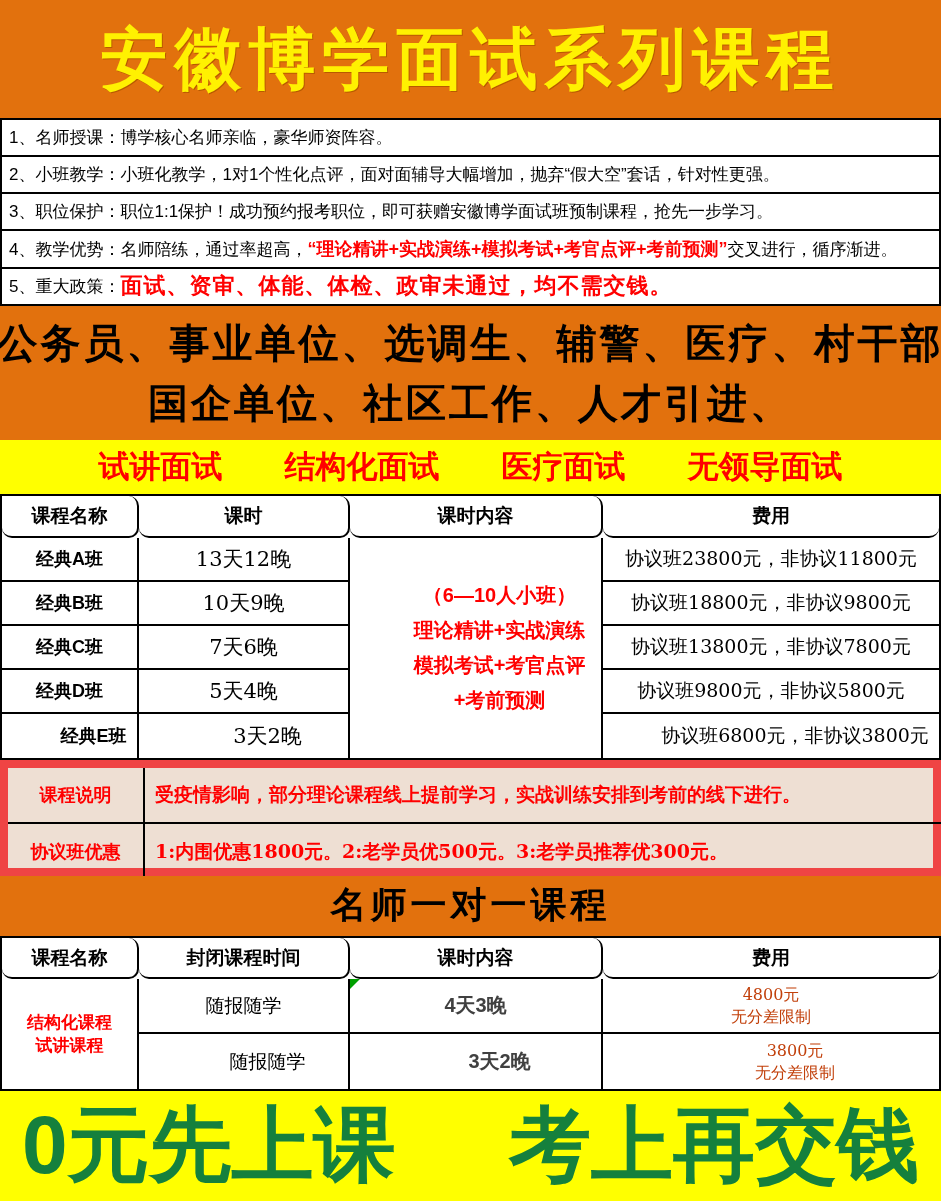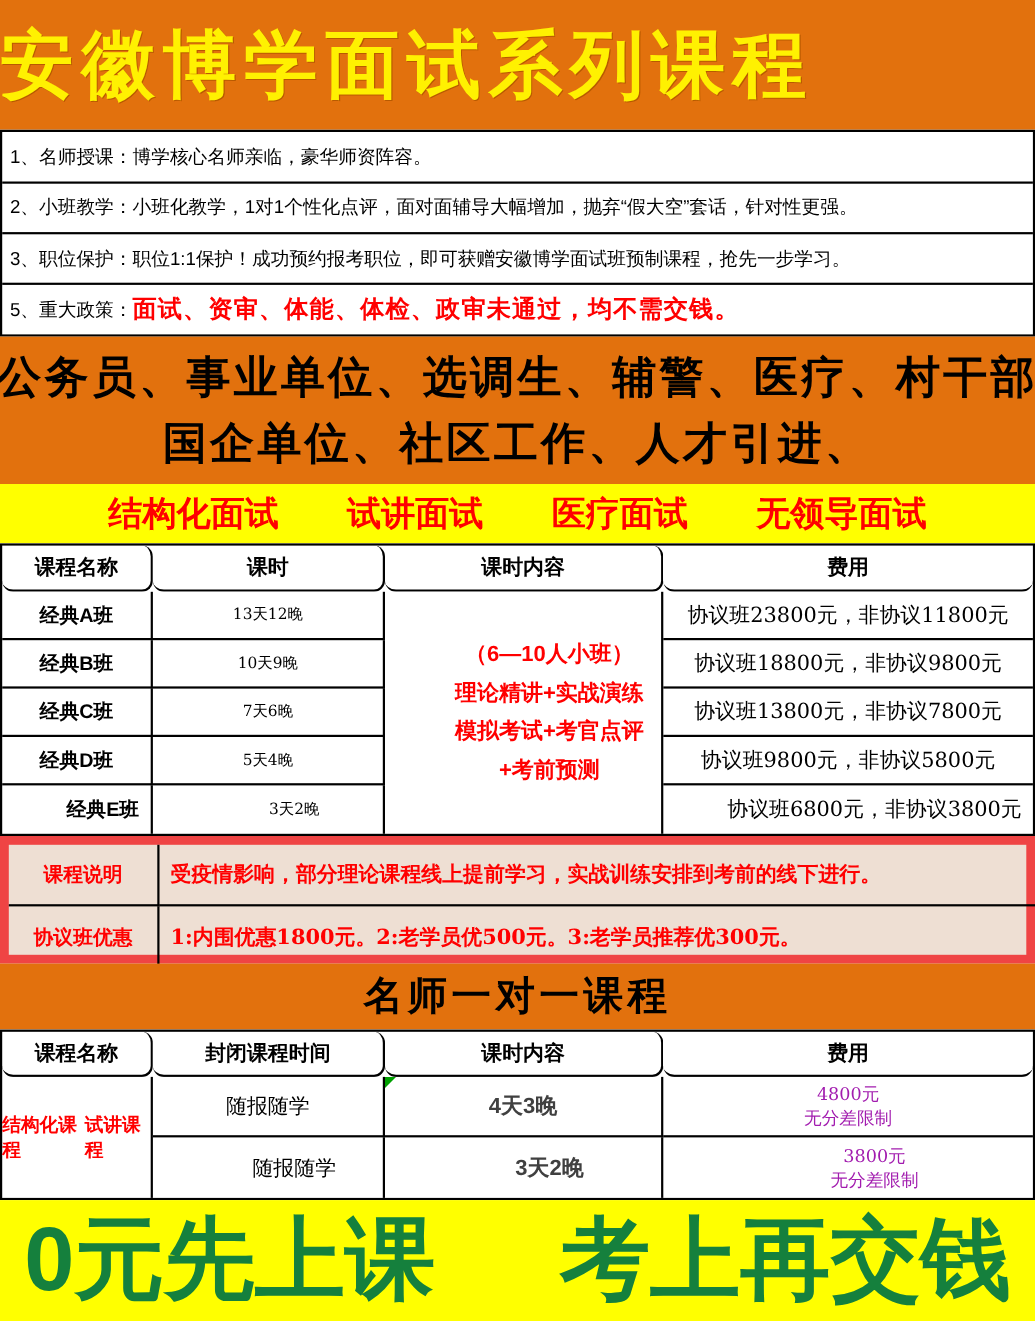--- a/index.html
+++ b/index.html
@@ -1,20 +1,20 @@
 <!DOCTYPE html>
 <html><head>
 <meta charset="utf-8">
 <style>
   * { margin:0; padding:0; box-sizing:border-box; }
   body { width:941px; height:1201px; font-family:"Liberation Sans", sans-serif; background:#fff; }
   .poster { width:941px; height:1201px; display:flex; flex-direction:column; overflow:hidden; }
 
   
-  .header { height:120px; background:#E2710D; display:flex; align-items:center; }
+  .header { height:120px; background:#E2710D; display:flex; align-items:center; justify-content:center; }
   .header .title {
     color:#FFF101; font-size:67px; font-weight:bold; letter-spacing:7px;
     font-family:"DejaVu Serif", serif; text-shadow:1px 1px 0 #b85a00;
     white-space:nowrap;
   }
 
   
   .features { height:190px; background:#fff; border:2px solid #000; display:flex; flex-direction:column; }
   .feat-row { flex:1; display:flex; align-items:center; padding-left:7px; border-bottom:2px solid #000;
               font-size:17px; color:#000; white-space:nowrap; }
@@ -34,21 +34,21 @@
   
   .table1 { height:266px; background:#fff; border:2px solid #000; display:grid;
             grid-template-columns:137px 211px 253px 336px;
             grid-template-rows:42px repeat(5, 44px); }
   .cell { border-right:2px solid #000; border-bottom:2px solid #000;
           display:flex; align-items:center; justify-content:center; text-align:center; }
   .cell.no-rb { border-right:none; }
   .cell.no-bb { border-bottom:none;margin-left:48px; }
   .th { font-weight:bold; font-size:19px; color:#000;border-radius:10px; }
   .cname { font-weight:bold; font-size:18px; color:#000; }
-  .cdur { font-size:14px; color:#000; font-family:"DejaVu Serif", serif; }
+  .cdur { font-size:21px; color:#000; font-family:"DejaVu Serif", serif; }
   .cfee { font-size:19px; color:#000; font-family:"DejaVu Serif", serif; white-space:nowrap; }
   .merged { grid-column:3; grid-row:2 / 7; flex-direction:column; justify-content:center;
             color:#FF0000; font-weight:bold; font-size:20px; line-height:35px; }
 
   
   .notes { height:116px; background:#EEDFD3; border:8px solid #ef4444; display:grid;
            grid-template-columns:137px 800px; grid-template-rows:56px 56px; }
   .note-label { border-right:2px solid #000; border-bottom:2px solid #000;
                 display:flex; align-items:center; justify-content:center;
                 color:#FF0000; font-weight:bold; font-size:18px; }
@@ -58,27 +58,27 @@
 
   
   .band3 { height:61px; background:#E2710D; display:flex; align-items:center; justify-content:center; }
   .band3 span { color:#000; font-weight:bold; font-size:36px; letter-spacing:4px; }
 
   
   .table2 { height:155px; background:#fff; border:2px solid #000; display:grid;
             grid-template-columns:137px 211px 253px 336px;
             grid-template-rows:41px 55px 55px; }
   .t2name { grid-column:1; grid-row:2 / 4; border-right:2px solid #000;
-            display:flex; justify-content:center; align-items:center; padding:8px 0; }
+            display:flex; flex-direction:column; justify-content:center; align-items:center; padding:8px 0; }
   .t2name span { color:#FF0000; font-weight:bold; font-size:17px; }
   .t2time { font-size:19px; color:#000; font-family:"DejaVu Serif", serif; }
   .t2dur { color:#404040; font-weight:bold; font-size:20px; position:relative; }
   .corner-marker { position:absolute; top:0; left:0; width:0; height:0;
                    border-top:10px solid #00A000; border-right:10px solid transparent; }
-  .t2fee { flex-direction:column; font-size:16px; color:#a21caf; line-height:22px; font-family:"DejaVu Serif", serif; }
+  .t2fee { flex-direction:column; font-size:16px; color:#c2410c; line-height:22px; font-family:"DejaVu Serif", serif; }
 
   
   .banner { flex:1; background:#FFFF00; display:flex; align-items:center; justify-content:space-between; padding:0 22px; }
   .banner span { color:#15803d; font-weight:bold; font-size:82px; white-space:nowrap; }
 </style>
 </head>
 <body>
 
 <div class="poster">
 
@@ -93,33 +93,39 @@
       </div>
     <div class="feat-row">
         <span>2、小班教学：</span>
         <span>小班化教学，1对1个性化点评，面对面辅导大幅增加，抛弃“假大空”套话，针对性更强。</span>
       </div>
     <div class="feat-row">
         <span>3、职位保护：</span>
         <span>职位1:1保护！成功预约报考职位，即可获赠安徽博学面试班预制课程，抢先一步学习。</span>
       </div>
     <div class="feat-row">
+        <span>4、教学优势：</span>
+        <span>名师陪练，通过率超高，</span>
+        <span class="red-bold hl4">“理论精讲+实战演练+模拟考试+考官点评+考前预测”</span>
+        <span>交叉进行，循序渐进。</span>
+      </div>
+    <div class="feat-row">
         <span>5、重大政策：</span>
         <span class="red-bold hl5">面试、资审、体能、体检、政审未通过，均不需交钱。</span>
       </div>
   </div>
 
   <div class="audience">
     <div>公务员、事业单位、选调生、辅警、医疗、村干部</div>
     <div>国企单位、社区工作、人才引进、</div>
   </div>
 
   <div class="types">
+    <span>试讲面试</span>
     <span>结构化面试</span>
-    <span>试讲面试</span>
     <span>医疗面试</span>
     <span>无领导面试</span>
   </div>
 
   <div class="table1">
     <div class="cell th" style="grid-row:1">课程名称</div>
     <div class="cell th" style="grid-row:1">课时</div>
     <div class="cell th" style="grid-row:1">课时内容</div>
     <div class="cell th no-rb" style="grid-row:1">费用</div>
 

